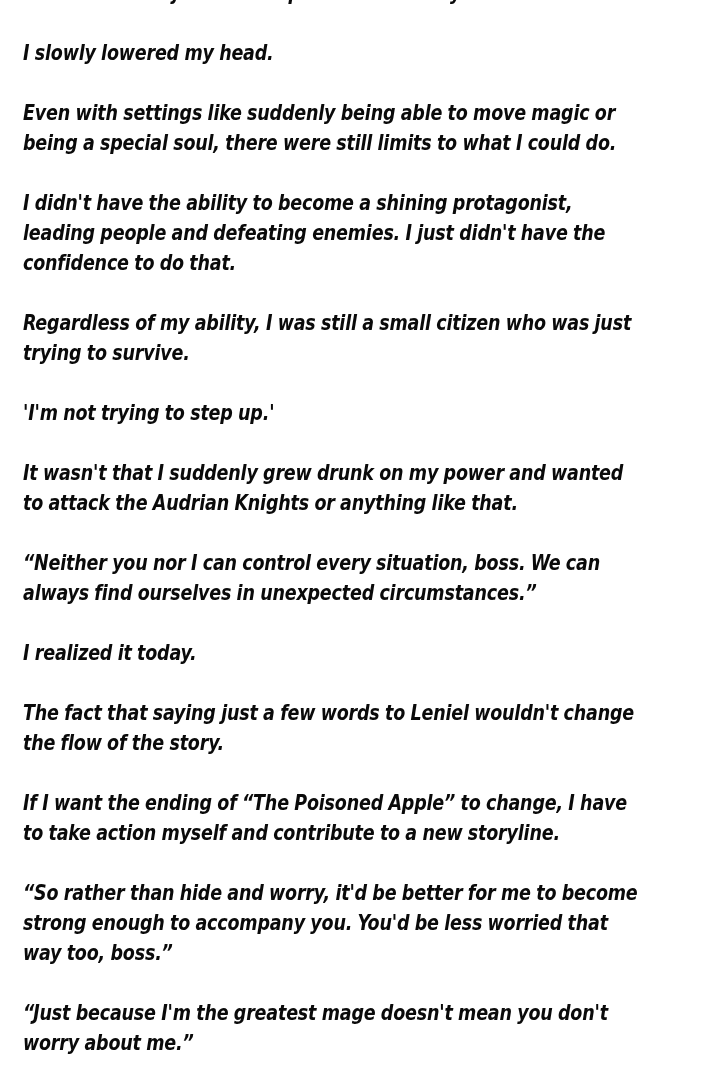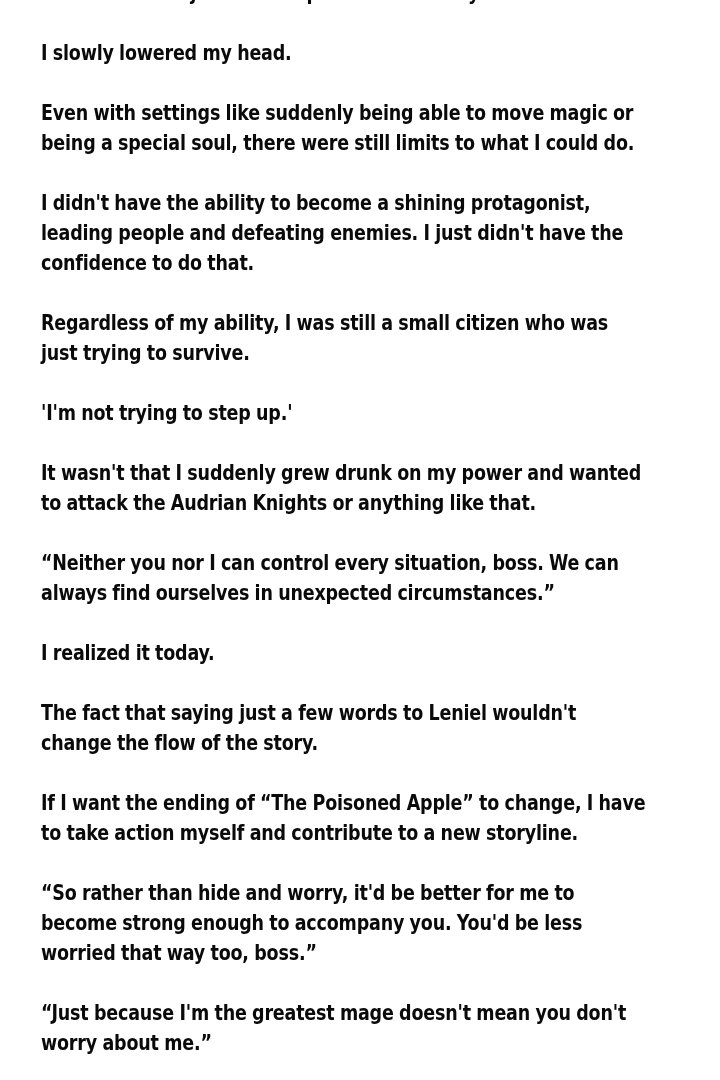--- a/index.html
+++ b/index.html
@@ -10,24 +10,25 @@
   body {
     width: 720px;
     height: 1080px;
     overflow: hidden;
     font-family: "DejaVu Sans", sans-serif;
   }
   .page {
     width: 720px;
     height: 1080px;
     box-sizing: border-box;
-    padding: 0 40px 0 41px;
+    padding: 0 40px 0 23px;
     background: #ffffff;
     position: relative;
     overflow: hidden;
+    font-style: italic;
   }
   .reader-body {
     padding-top: 0;
   }
   .para {
     color: #0a0a0a;
     font-size: 20.5px;
     line-height: 30px;
     font-weight: 700;
     letter-spacing: -0.2px;

